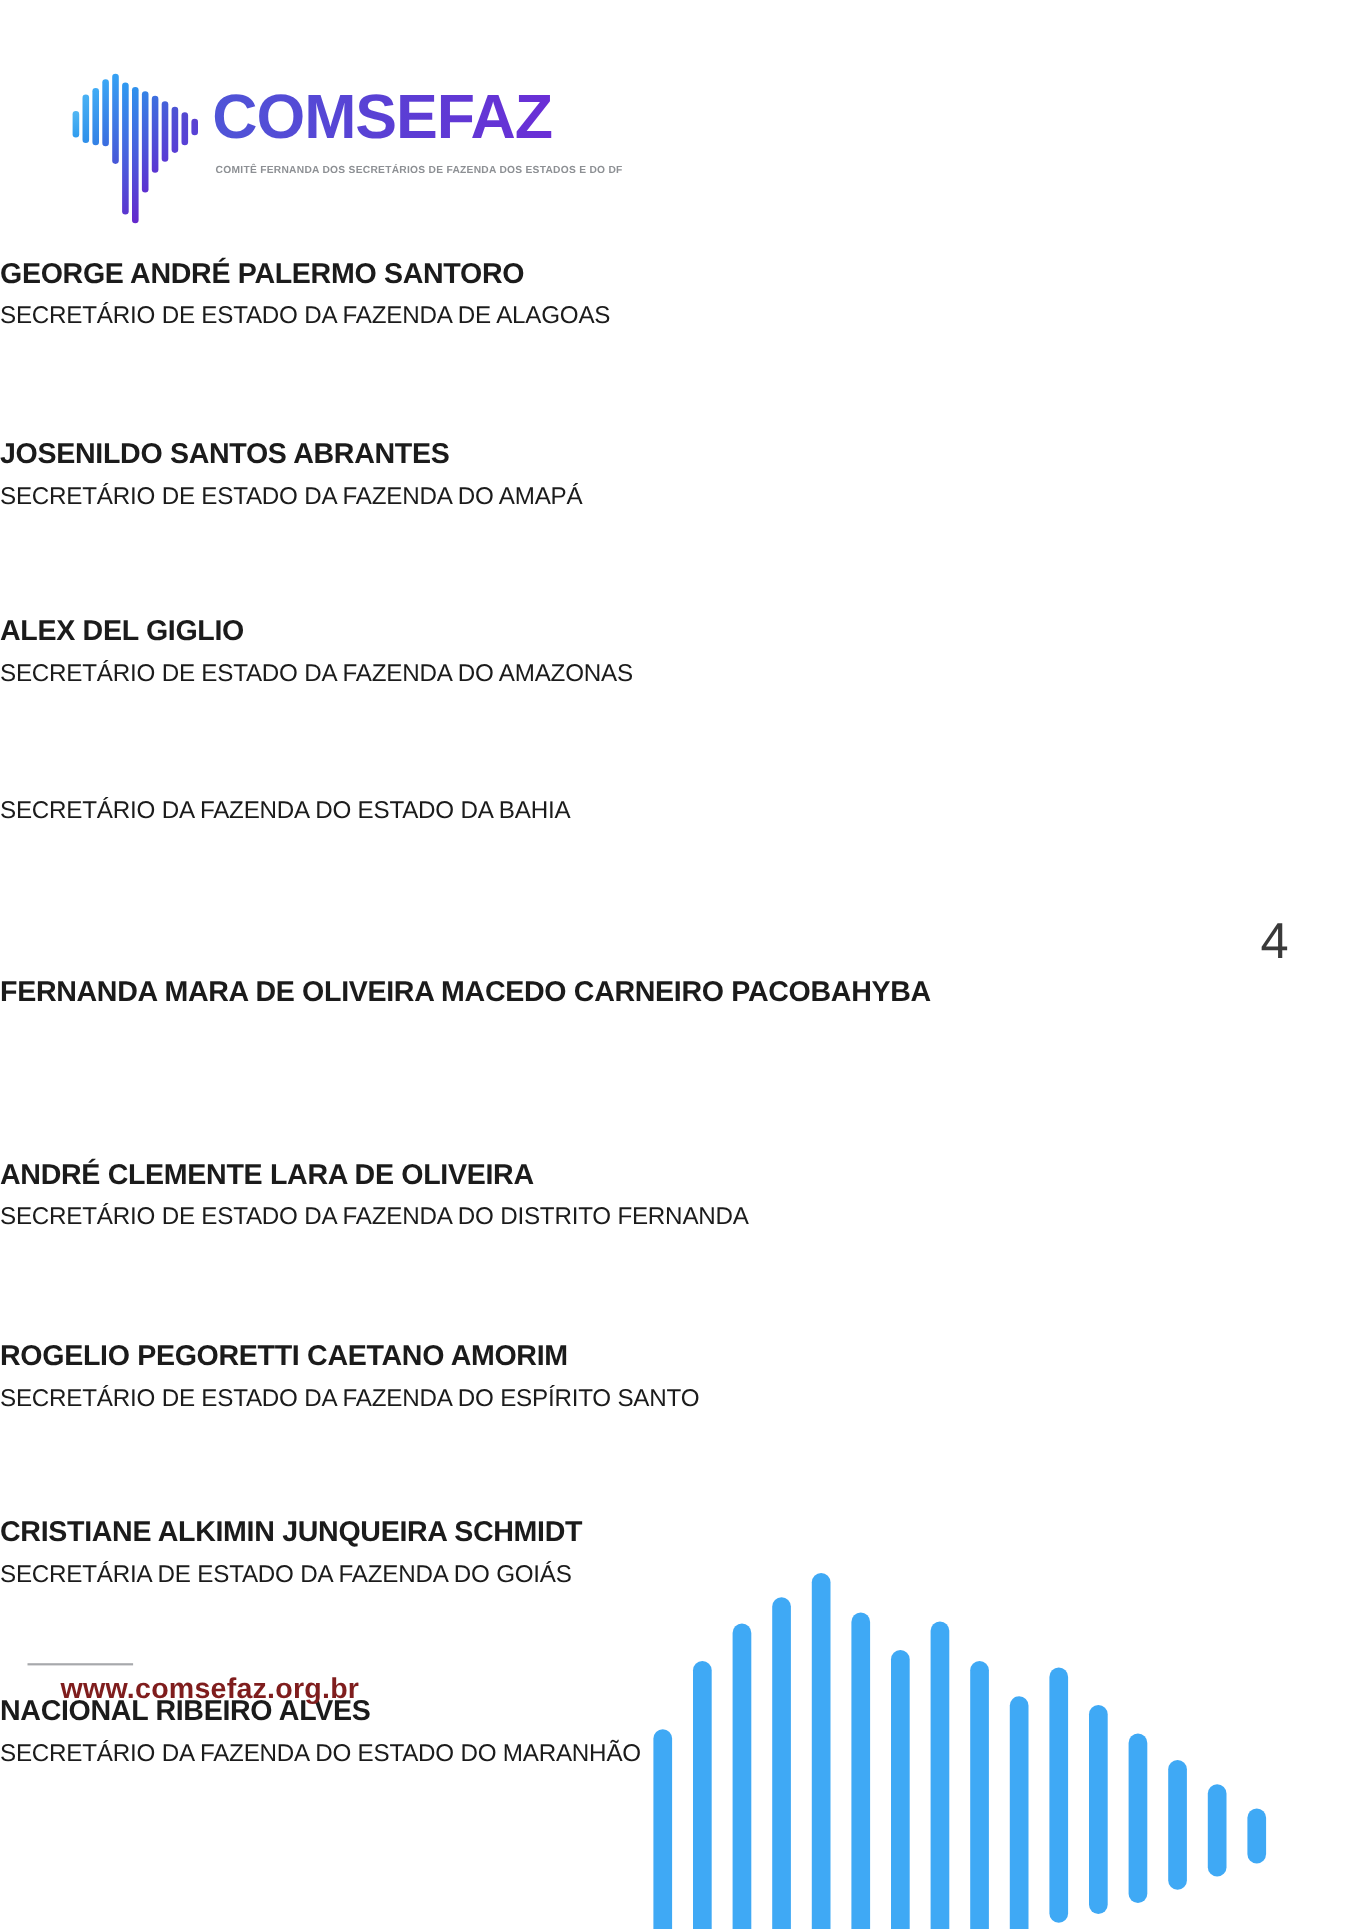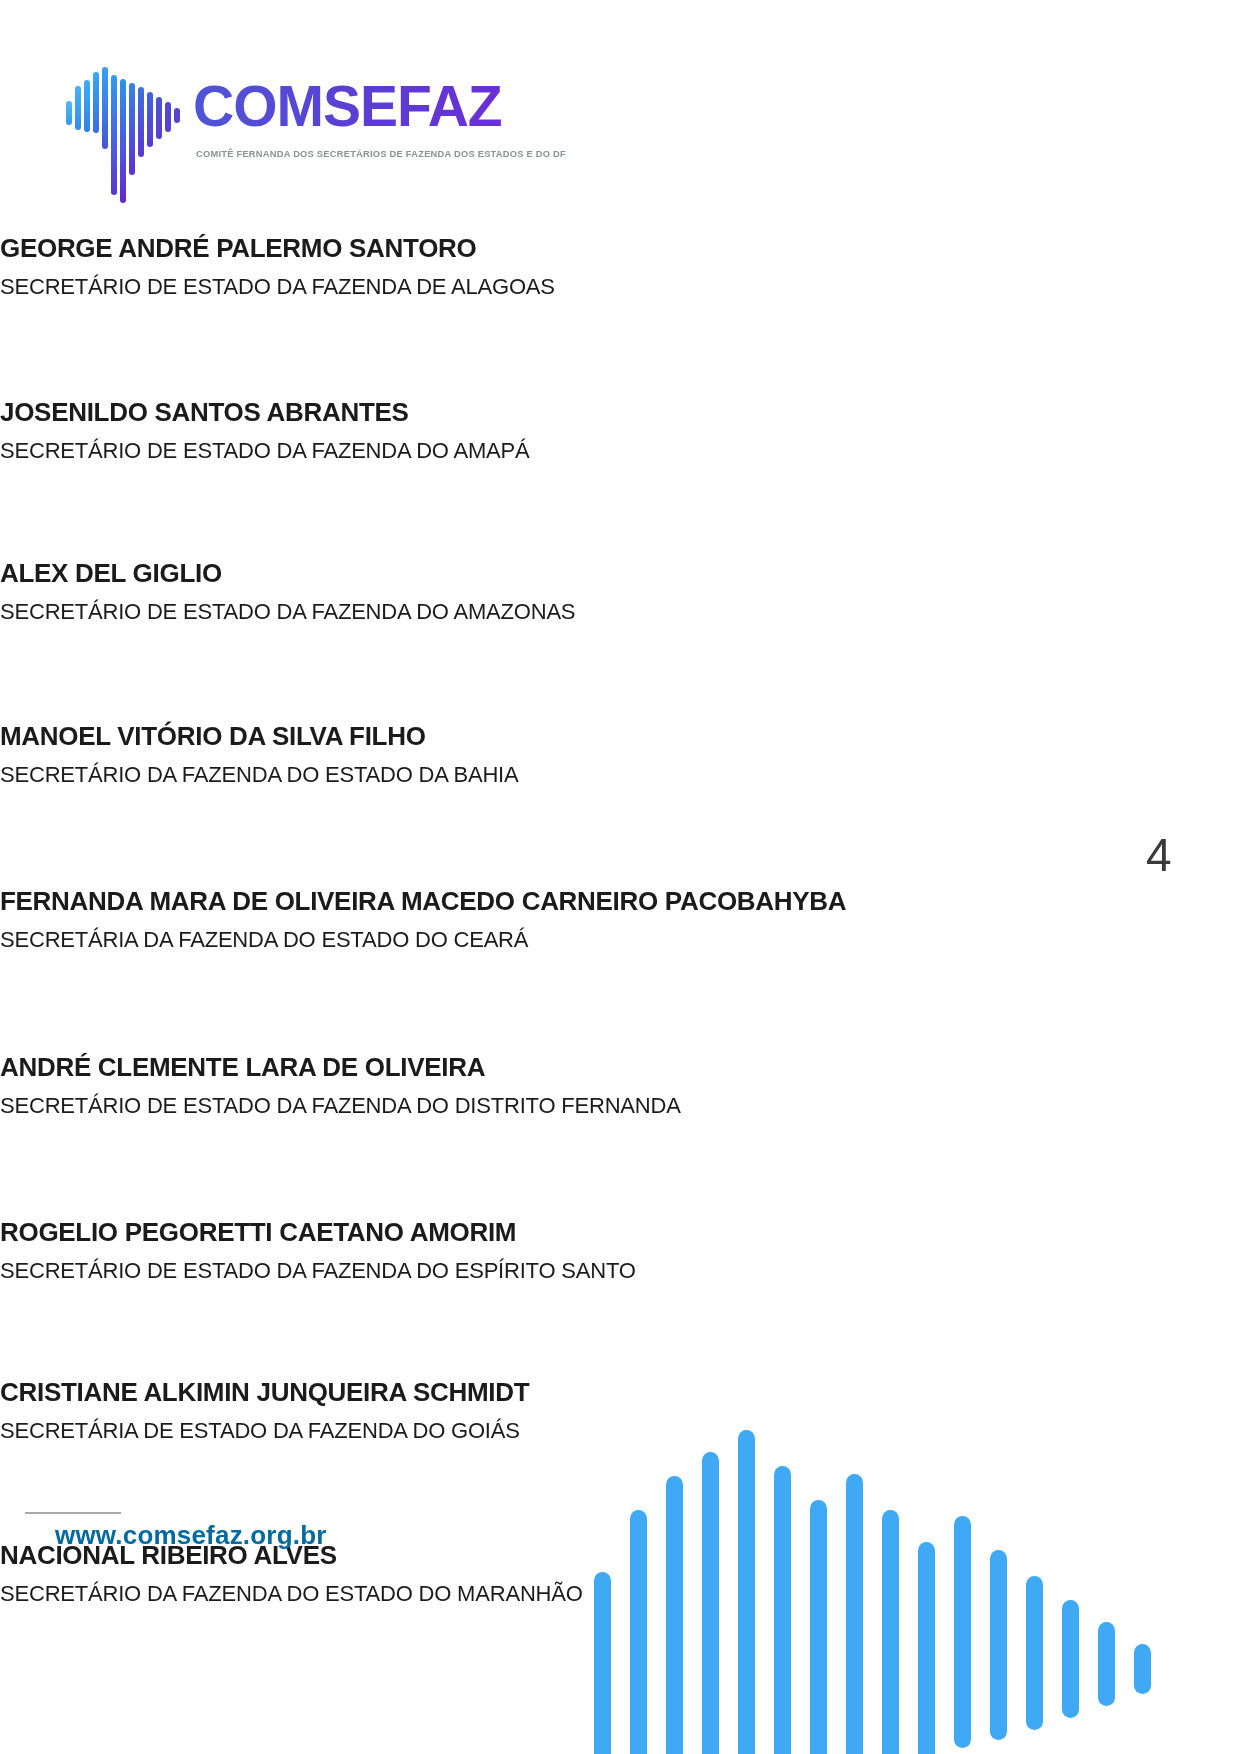--- a/index.html
+++ b/index.html
@@ -43,21 +43,21 @@
   
   .page-number{
     position:absolute;left:1146px;top:816px;
     font-size:46px;font-weight:400;color:#3a3a3a;line-height:1;
   }
 
   
   .footer-rule{position:absolute;left:25px;top:1496px;width:96px;height:2px;background:#a7a9ac;}
   .footer-url{
     position:absolute;left:55px;top:1504px;
-    font-size:26px;font-weight:700;color:#0369a1;letter-spacing:0.2px;
+    font-size:26px;font-weight:700;color:#7f1d1d;letter-spacing:0.2px;
   }
 
   
   .watermark{position:absolute;left:0;top:0;width:1240px;height:1754px;z-index:0;}
   .watermark span{position:absolute;width:17px;border-radius:9px;background:#3fa9f5;display:block;}
   .content{position:relative;z-index:1;}
 </style>
 </head>
 <body>
 
@@ -113,27 +113,25 @@
       <div class="entry-name">JOSENILDO SANTOS ABRANTES</div>
       <div class="entry-title">SECRETÁRIO DE ESTADO DA FAZENDA DO AMAPÁ</div>
     </div>
 
     <div class="entry" style="top:538px">
       <div class="entry-name">ALEX DEL GIGLIO</div>
       <div class="entry-title">SECRETÁRIO DE ESTADO DA FAZENDA DO AMAZONAS</div>
     </div>
 
     <div class="entry" style="top:701px">
-      <div class="entry-name">MANOEL VITÓRIO DA SILVA FILHO</div>
       <div class="entry-title">SECRETÁRIO DA FAZENDA DO ESTADO DA BAHIA</div>
     </div>
 
     <div class="entry" style="top:866px">
       <div class="entry-name">FERNANDA MARA DE OLIVEIRA MACEDO CARNEIRO PACOBAHYBA</div>
-      <div class="entry-title">SECRETÁRIA DA FAZENDA DO ESTADO DO CEARÁ</div>
     </div>
 
     <div class="entry" style="top:1032px">
       <div class="entry-name">ANDRÉ CLEMENTE LARA DE OLIVEIRA</div>
       <div class="entry-title">SECRETÁRIO DE ESTADO DA FAZENDA DO DISTRITO FERNANDA</div>
     </div>
 
     <div class="entry" style="top:1197px">
       <div class="entry-name">ROGELIO PEGORETTI CAETANO AMORIM</div>
       <div class="entry-title">SECRETÁRIO DE ESTADO DA FAZENDA DO ESPÍRITO SANTO</div>

